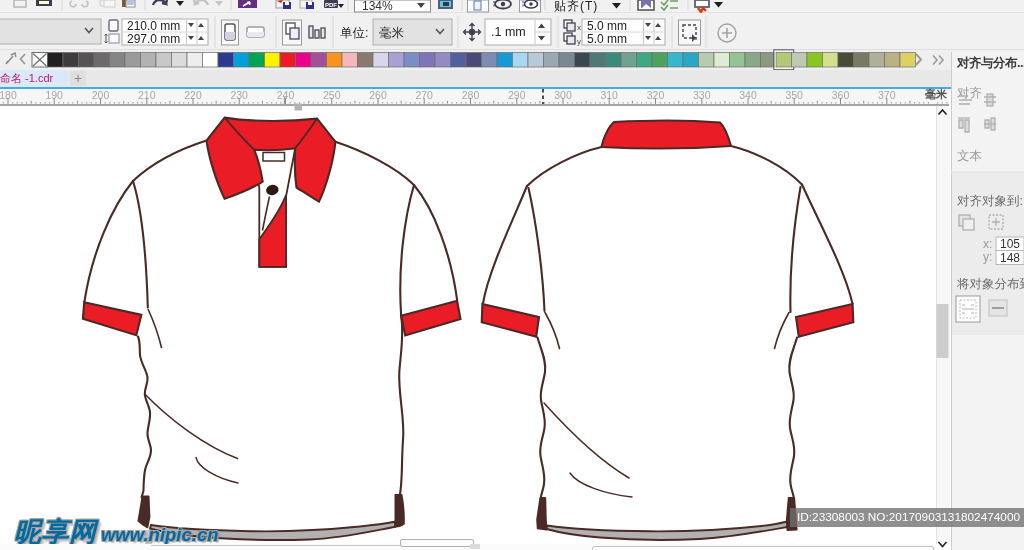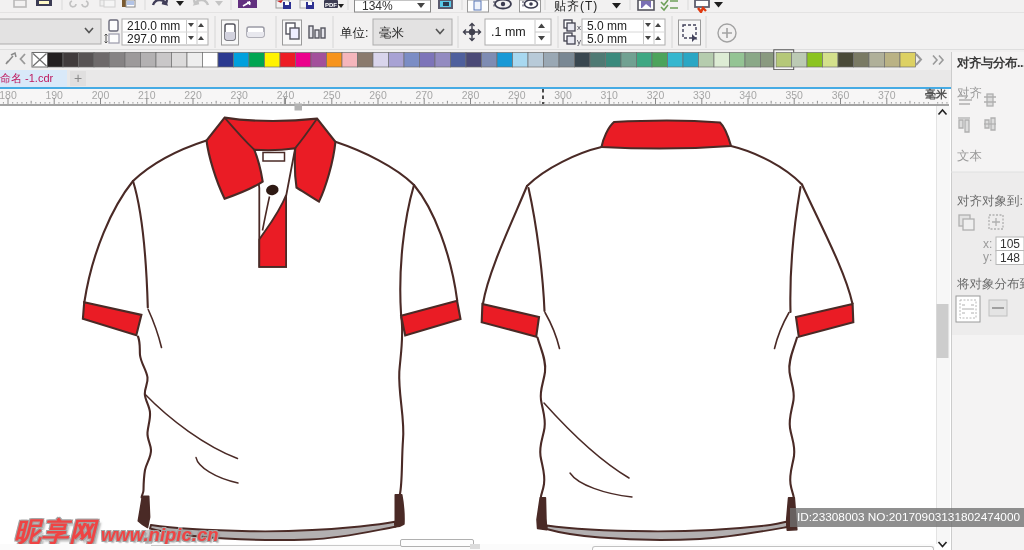--- a/index.html
+++ b/index.html
@@ -530,21 +530,21 @@
  Z" fill="#ea1c25" stroke="#4a2a26" stroke-width="2.1"></path>
 <path d="M224.6,117.6 Q243,139 254.2,149.7 M317.1,118.6 Q303,139 295.2,148.2" fill="none" stroke="#4a2a26" stroke-width="1.8"></path>
 <rect x="263" y="152.5" width="21.5" height="8.5" fill="#ffffff" stroke="#4a2a26" stroke-width="1.5"></rect>
 <ellipse cx="272.3" cy="190" rx="6.3" ry="5.1" fill="#2e1a14" transform="rotate(-14 272.3 190)"></ellipse>
 
 <path d="M601.5,147 C603,139 608,127 614,122 C650,120 690,120 720,122.5 C726,128 729,139 731,146 C690,149 640,149 601.5,147 Z" fill="#ea1c25" stroke="#4a2a26" stroke-width="2.1"></path>
 
 </svg>
 
 <div class="abs" style="left:144.5px;top:530px;width:7.5px;height:20px;background:#c9c9c9;"></div>
-<div class="abs" style="left:14px;top:514px;font-weight:bold;font-style:italic;color:#ef4444;white-space:nowrap;">
+<div class="abs" style="left:14px;top:514px;font-weight:bold;font-style:italic;color:#0369a1;white-space:nowrap;">
  <span style="font-size:27px;letter-spacing:0.5px;text-shadow:-1px -1px 0 #a3a3a3, 1px -1px 0 #a3a3a3, -1px 1px 0 #a3a3a3, 1px 1px 0 #a3a3a3, 2.5px 2.5px 2px rgba(120,120,120,0.5);">昵享网</span>
  <span style="font-size:18.5px;text-shadow:-1px -1px 0 #a3a3a3, 1px -1px 0 #a3a3a3, -1px 1px 0 #a3a3a3, 1px 1px 0 #a3a3a3, 2px 2px 1.5px rgba(120,120,120,0.5);">www.nipic.cn</span>
 </div>
 
 <div class="abs" style="left:0;top:544px;width:935px;height:6px;background:#fbfbfb;"></div>
 <div class="abs" style="left:151px;top:545px;width:250px;height:1px;background:#c9c9c9;"></div>
 <div class="abs" style="left:400px;top:539px;width:74px;height:8px;background:#fdfdfd;border:1px solid #b0b0b0;border-radius:2px;"></div>
 <div class="abs" style="left:470px;top:544px;width:10px;height:5px;background:#dcdcdc;"></div>
 <div class="abs" style="left:592px;top:545.5px;width:342px;height:5px;background:#ffffff;border:1px solid #c2c2c2;border-radius:3px 3px 0 0;border-bottom:none;"></div>
 

